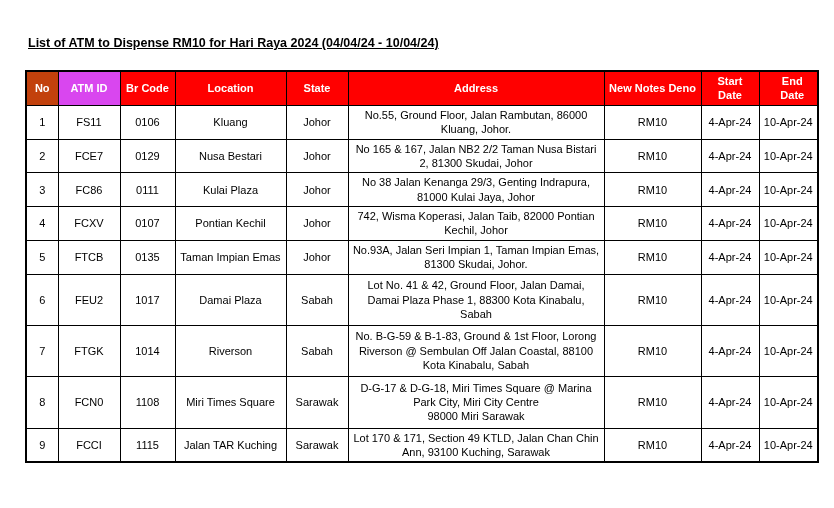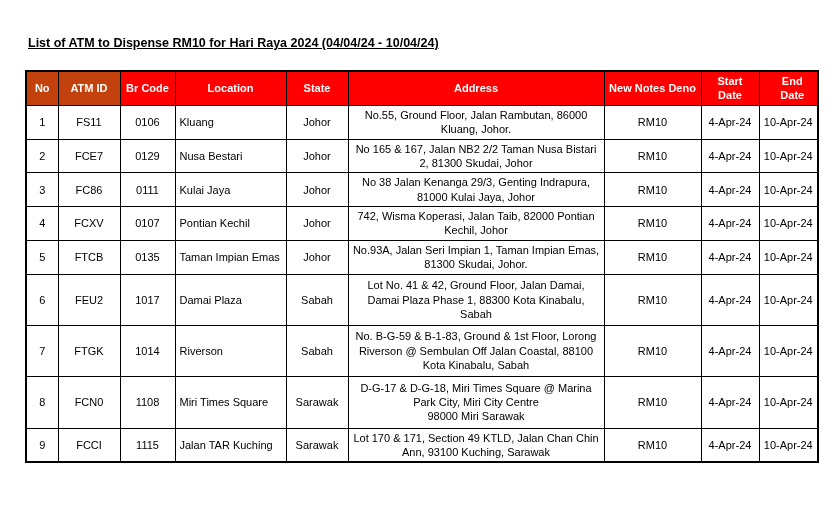--- a/index.html
+++ b/index.html
@@ -47,21 +47,21 @@
     vertical-align: middle;
     overflow: hidden;
     word-wrap: break-word;
   }
   table.atm thead th {
     font-weight: bold;
     text-align: center;
     height: 28px;
   }
   td.c { text-align: center; }
-  td.l { text-align: left; }
+  td.l { text-align: center; }
   td.addr {
     text-align: center;
     white-space: pre-wrap;
   }
   tr.h34  { height: 34px; }
   tr.h33  { height: 33px; }
   tr.h51  { height: 51px; }
   tr.h52  { height: 52px; }
 </style>
 </head>
@@ -79,21 +79,21 @@
       <col style="width:111px">
         <col style="width:62px">
         <col style="width:256px">
       <col style="width:97px">
         <col style="width:58px">
         <col style="width:59px">
     </colgroup>
     <thead>
       <tr>
         <th style="background: #c2410c; color: rgb(255, 255, 255);">No</th>
-        <th style="background: #c2410c; color: rgb(255, 255, 255);">ATM ID</th>
+        <th style="background: #d946ef; color: rgb(255, 255, 255);">ATM ID</th>
         <th style="background: rgb(255, 0, 0); color: rgb(255, 255, 255);">Br Code</th>
         <th style="background: rgb(255, 0, 0); color: rgb(255, 255, 255);">Location</th>
         <th style="background: rgb(255, 0, 0); color: rgb(255, 255, 255);">State</th>
         <th style="background: rgb(255, 0, 0); color: rgb(255, 255, 255);">Address</th>
         <th style="background: rgb(255, 0, 0); color: rgb(255, 255, 255);">New Notes Deno</th>
         <th style="background: rgb(255, 0, 0); color: rgb(255, 255, 255);">Start Date</th>
         <th style="background: rgb(255, 0, 0); color: rgb(255, 255, 255); padding-left: 12px;">End Date</th>
       </tr>
     </thead>
     <tbody>
@@ -116,21 +116,21 @@
         <td class="c">Johor</td>
         <td class="addr">No 165 &amp; 167, Jalan NB2 2/2 Taman Nusa Bistari 2, 81300 Skudai, Johor</td>
         <td class="c">RM10</td>
         <td class="c">4-Apr-24</td>
         <td class="c">10-Apr-24</td>
       </tr>
       <tr class="h34">
         <td class="c">3</td>
         <td class="c">FC86</td>
         <td class="c">0111</td>
-        <td class="l">Kulai Jaya</td>
+        <td class="l">Kulai Plaza</td>
         <td class="c">Johor</td>
         <td class="addr">No 38 Jalan Kenanga 29/3, Genting Indrapura, 81000 Kulai Jaya, Johor</td>
         <td class="c">RM10</td>
         <td class="c">4-Apr-24</td>
         <td class="c">10-Apr-24</td>
       </tr>
       <tr class="h33">
         <td class="c">4</td>
         <td class="c">FCXV</td>
         <td class="c">0107</td>

